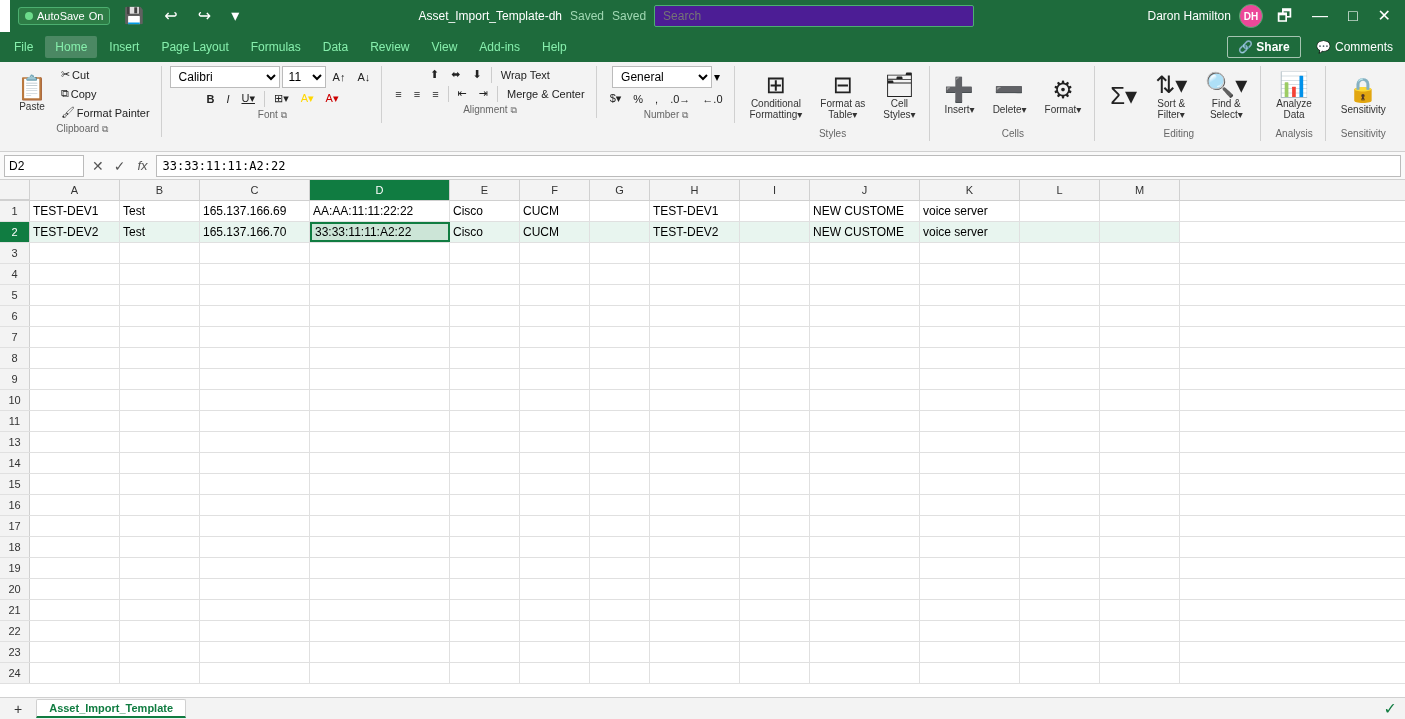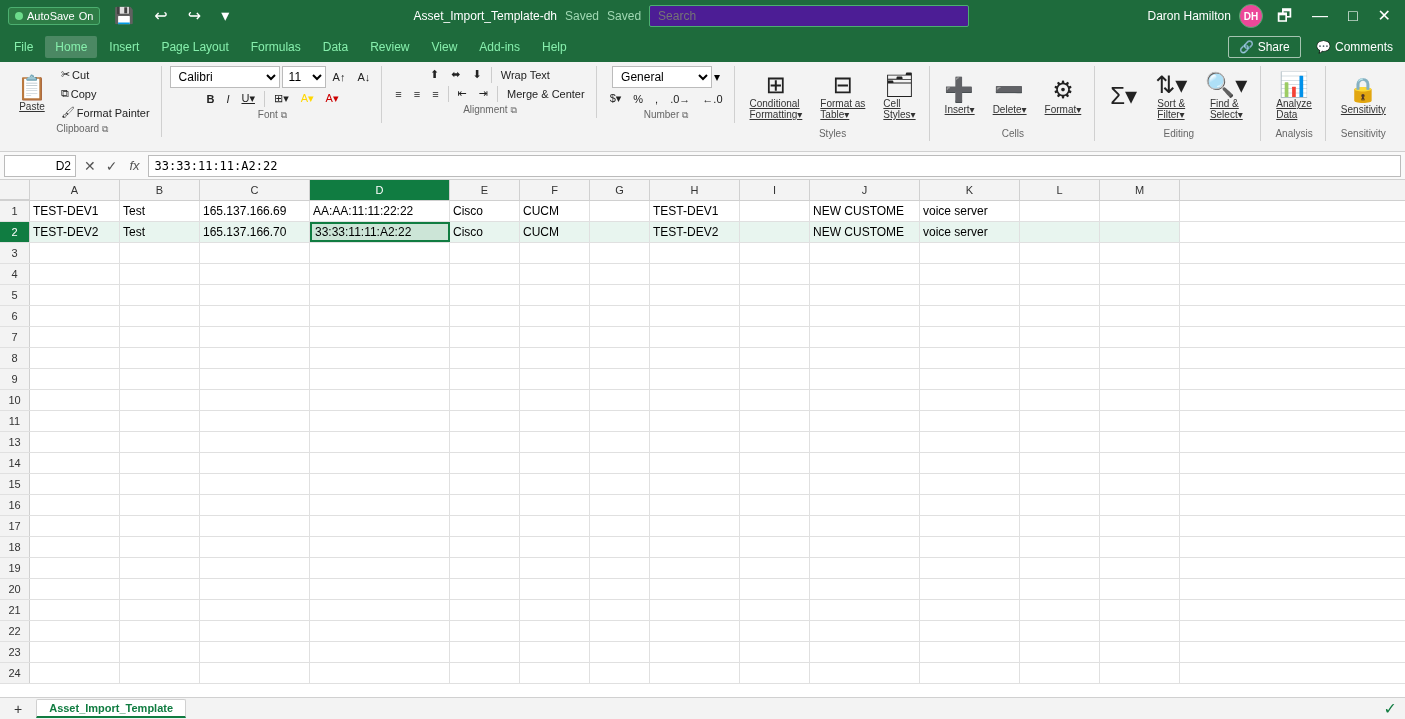--- a/index.html
+++ b/index.html
@@ -7,20 +7,21 @@
 
     
     #title-bar {
       background: #1e6b3c;
       color: #fff;
       height: 32px;
       display: flex;
       align-items: center;
       padding: 0 8px;
       gap: 8px;
+      margin-left: 10px;
     }
     #title-bar .autosave {
       background: #2e7d46;
       border: 1px solid #4caf70;
       border-radius: 3px;
       color: #fff;
       font-size: 11px;
       padding: 2px 6px;
       display: flex;
       align-items: center;
@@ -88,20 +89,21 @@
       color: #fff;
     }
     .share-btn {
       background: none;
       border: 1px solid rgba(255,255,255,0.6);
       color: #fff;
       padding: 3px 10px;
       border-radius: 2px;
       cursor: pointer;
       font-size: 12px;
+      font-weight: bold;
     }
     .comments-btn {
       background: none;
       border: none;
       color: #fff;
       padding: 3px 8px;
       cursor: pointer;
       font-size: 12px;
     }
 
@@ -134,21 +136,21 @@
       align-items: center;
       gap: 2px;
       flex-wrap: wrap;
     }
     .ribbon-btn-large {
       display: flex; flex-direction: column; align-items: center;
       background: none; border: 1px solid transparent; border-radius: 2px;
       cursor: pointer; padding: 4px 6px; color: #222; min-width: 40px;
     }
     .ribbon-btn-large .icon { font-size: 24px; line-height: 1.1; }
-    .ribbon-btn-large .label { font-size: 10px; color: #333; text-align: left; text-decoration: underline; }
+    .ribbon-btn-large .label { font-size: 10px; color: #333; text-align: center; }
     .ribbon-small-btn {
       background: none; border: 1px solid transparent; border-radius: 2px;
       cursor: pointer; padding: 1px 4px; font-size: 11px; color: #222;
       display: flex; align-items: center; gap: 2px;
     }
     .font-selector {
       width: 110px; height: 22px; font-size: 12px; border: 1px solid #bbb;
       background: #fff; padding: 0 4px;
     }
     .font-size-selector { width: 44px; height: 22px; font-size: 12px; border: 1px solid #bbb; background: #fff; padding: 0 2px; }
@@ -158,22 +160,22 @@
     #formula-bar {
       background: #f9f9f9;
       border-bottom: 1px solid #d0d0d0;
       display: flex;
       align-items: center;
       padding: 2px 4px;
       gap: 4px;
       height: 28px;
     }
     #name-box {
-      width: 72px; height: 22px; border: 1px solid #bbb;
-      font-size: 12px; text-align: right; background: #fff; padding: 0 4px;
+      width: 80px; height: 22px; border: 1px solid #bbb;
+      font-size: 12px; text-align: left; background: #fff; padding: 0 4px;
     }
     .formula-btns { display: flex; gap: 2px; }
     .formula-btn { background: none; border: none; cursor: pointer; font-size: 14px; padding: 0 4px; color: #555; }
     #fx-label { font-size: 13px; color: #555; font-style: italic; padding: 0 4px; }
     #formula-input {
       flex: 1; border: 1px solid #bbb; height: 22px; font-size: 12px;
       padding: 0 6px; background: #fff; font-family: 'Consolas', monospace;
     }
 
     

